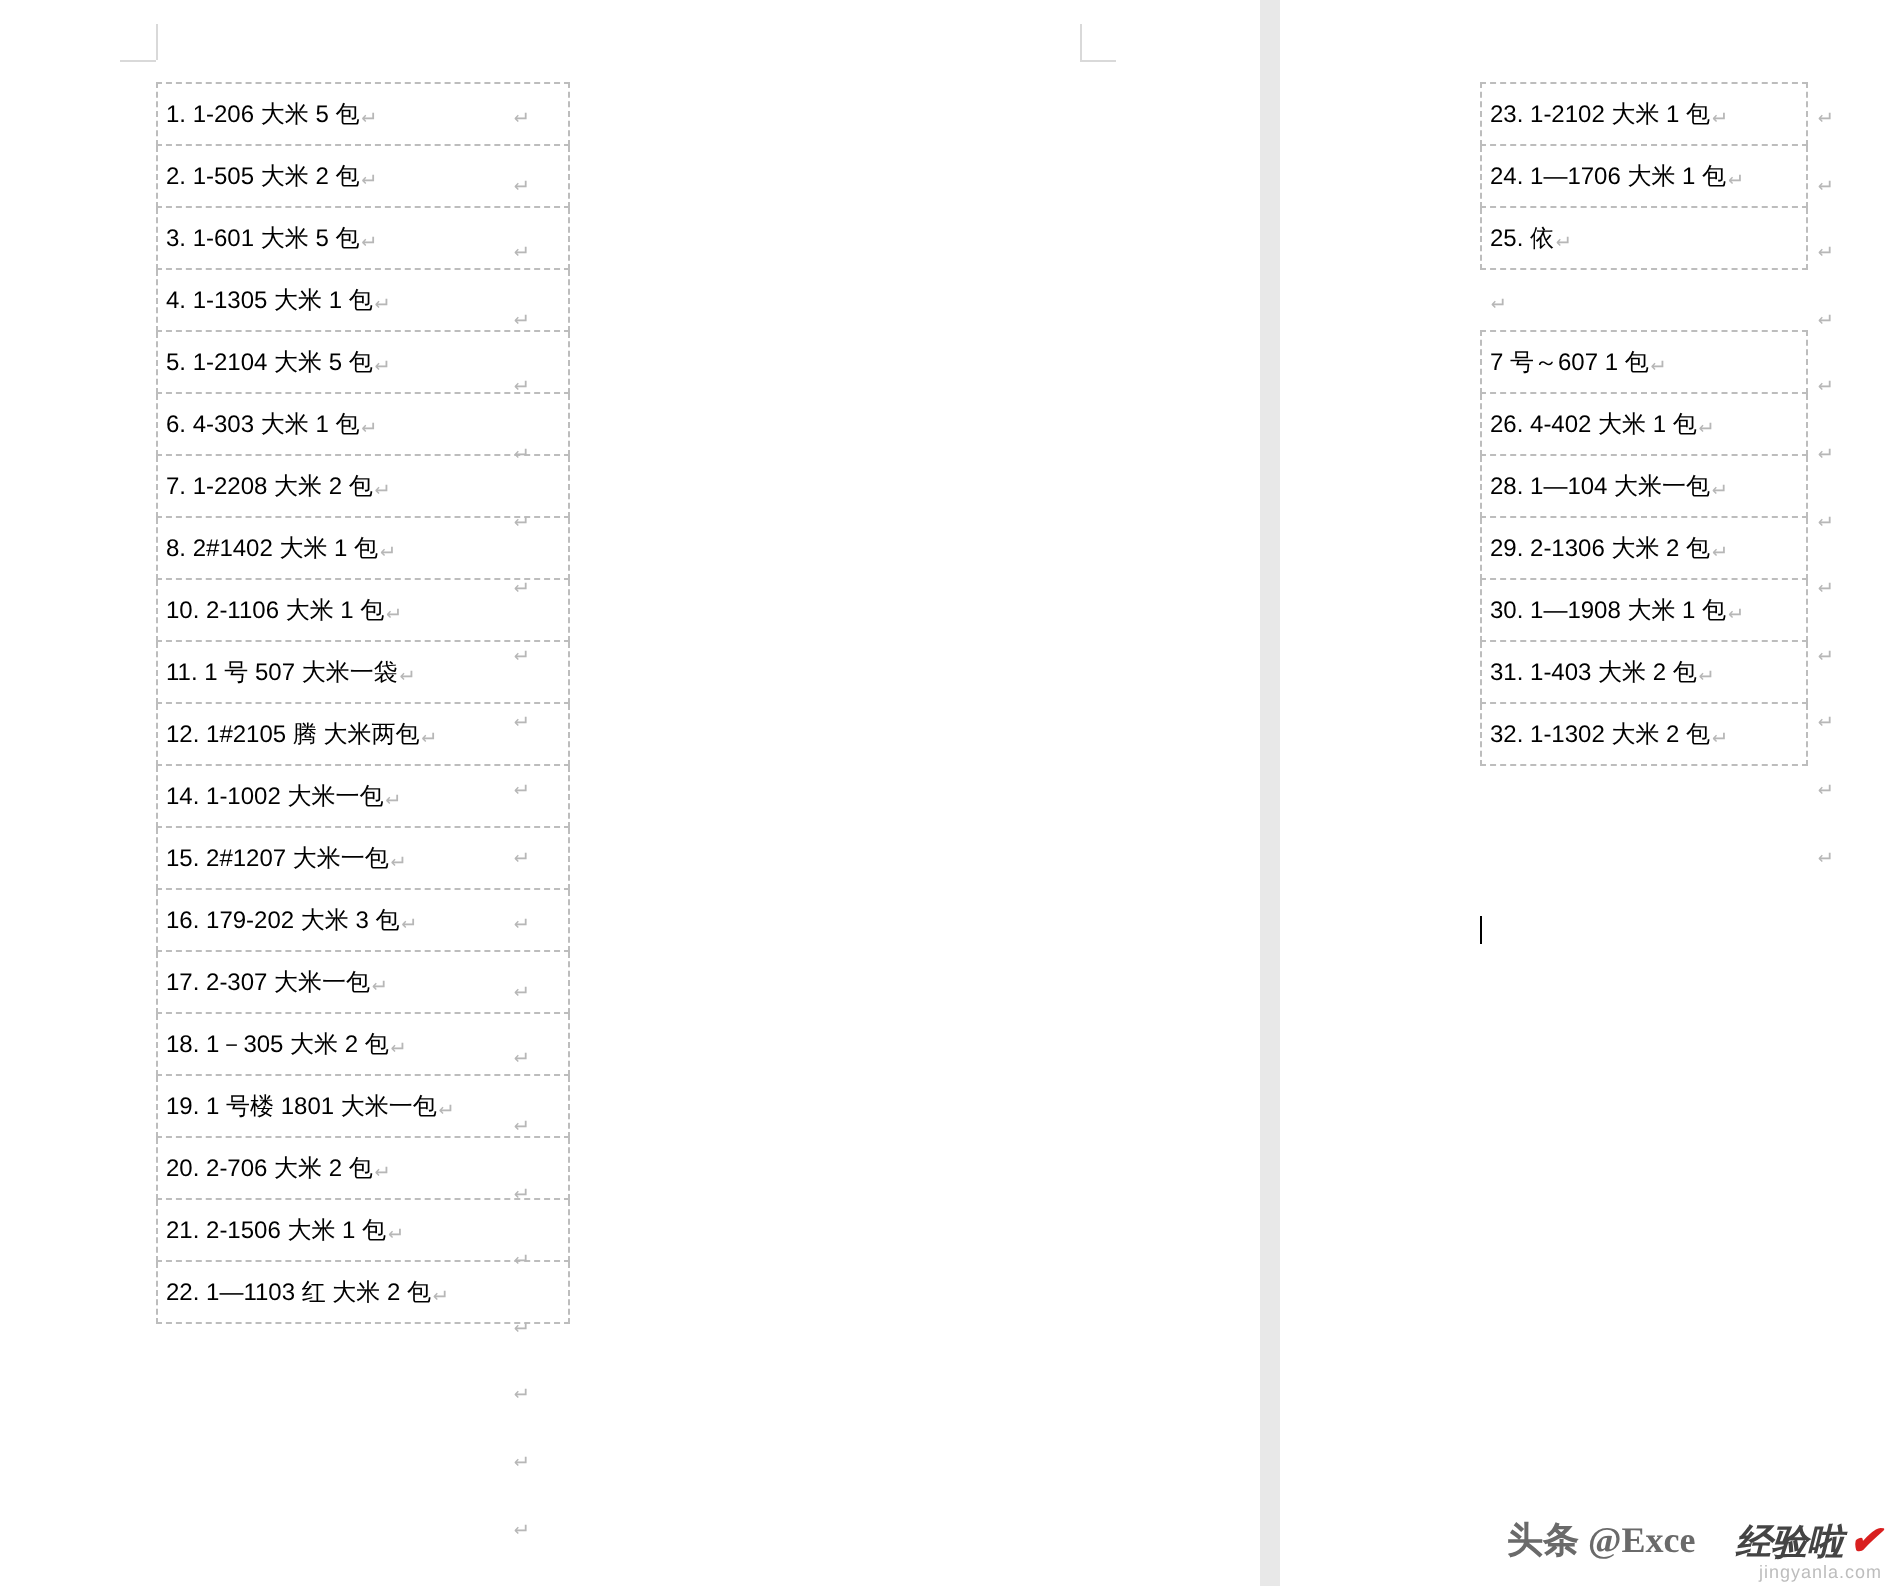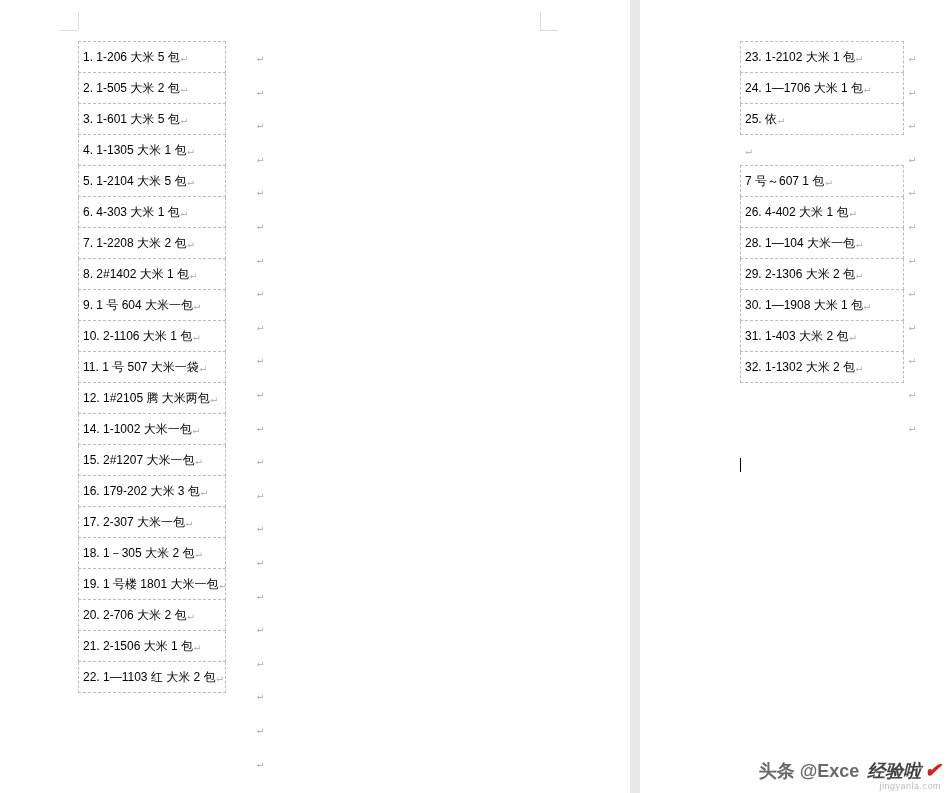--- a/index.html
+++ b/index.html
@@ -48,21 +48,21 @@
   
 
   .tbl {
     position: absolute;
     border-collapse: collapse;
     table-layout: fixed;
   }
   .tbl-left {
     left: 78px;
     top: 41px;
-    width: 148px;
+    width: 207px;
   }
   .tbl-right {
     left: 100px;
     top: 41px;
     width: 164px;
   }
   .tbl td {
     border: 1px dashed #bdbdbd;
     padding: 6px 6px 6px 4px;
     height: 18px;
@@ -89,24 +89,25 @@
     width: 1px;
     height: 14px;
     background: #000;
   }
   
   .watermark {
     position: absolute;
     right: 10px;
     bottom: 10px;
     display: flex;
-    align-items: flex-end;
-    gap: 8px;
+    align-items: flex-start;
+    gap: 20px;
     font-size: 18px;
     color: #666;
+    font-family: Liberation Serif, serif;
   }
   .wm-left {
     font-weight: 600;
     color: #6a6a6a;
   }
   .wm-right {
     font-weight: 700;
     color: #444;
     font-style: italic;
     position: relative;
@@ -155,23 +156,20 @@
             <td class="cell"><span>5. 1-2104 大米 5 包</span><span class="ret">↵</span></td>
           </tr>
           <tr>
             <td class="cell"><span>6. 4-303 大米 1 包</span><span class="ret">↵</span></td>
           </tr>
           <tr>
             <td class="cell"><span>7. 1-2208 大米 2 包</span><span class="ret">↵</span></td>
           </tr>
           <tr>
             <td class="cell"><span>8. 2#1402 大米 1 包</span><span class="ret">↵</span></td>
-          </tr>
-          <tr>
-            <td class="cell"><span>9. 1 号 604 大米一包</span><span class="ret">↵</span></td>
           </tr>
           <tr>
             <td class="cell"><span>10. 2-1106 大米 1 包</span><span class="ret">↵</span></td>
           </tr>
           <tr>
             <td class="cell"><span>11. 1 号 507 大米一袋</span><span class="ret">↵</span></td>
           </tr>
           <tr>
             <td class="cell"><span>12. 1#2105 腾 大米两包</span><span class="ret">↵</span></td>
           </tr>

